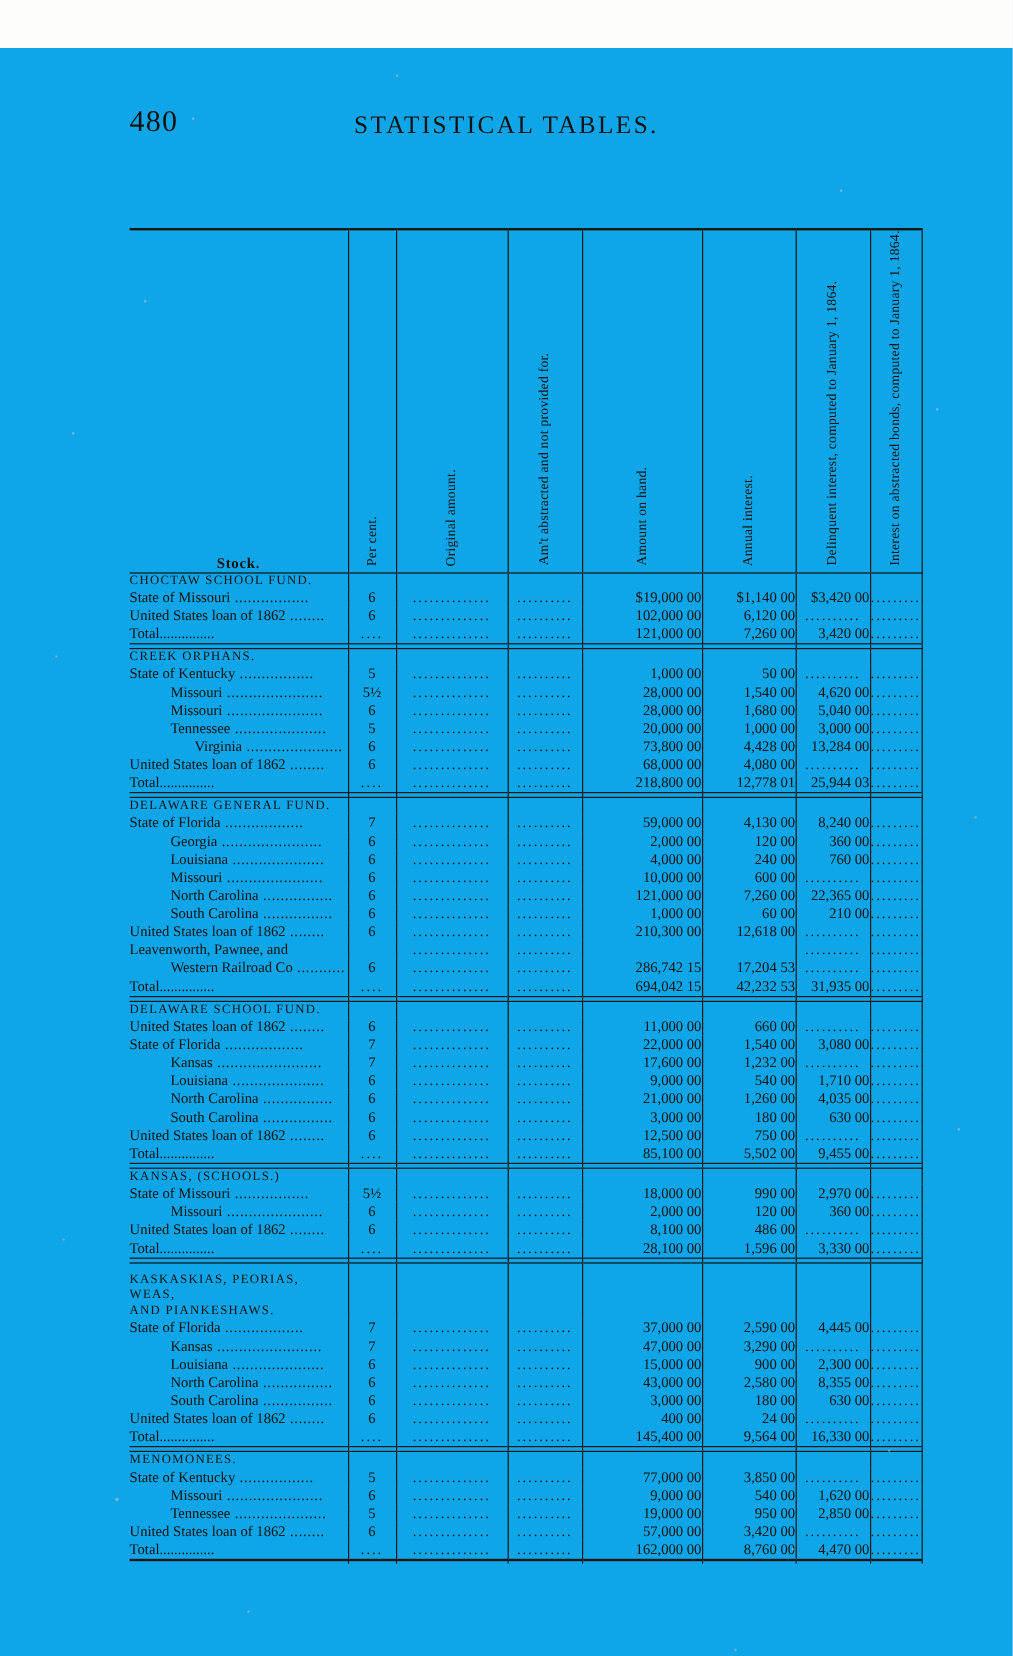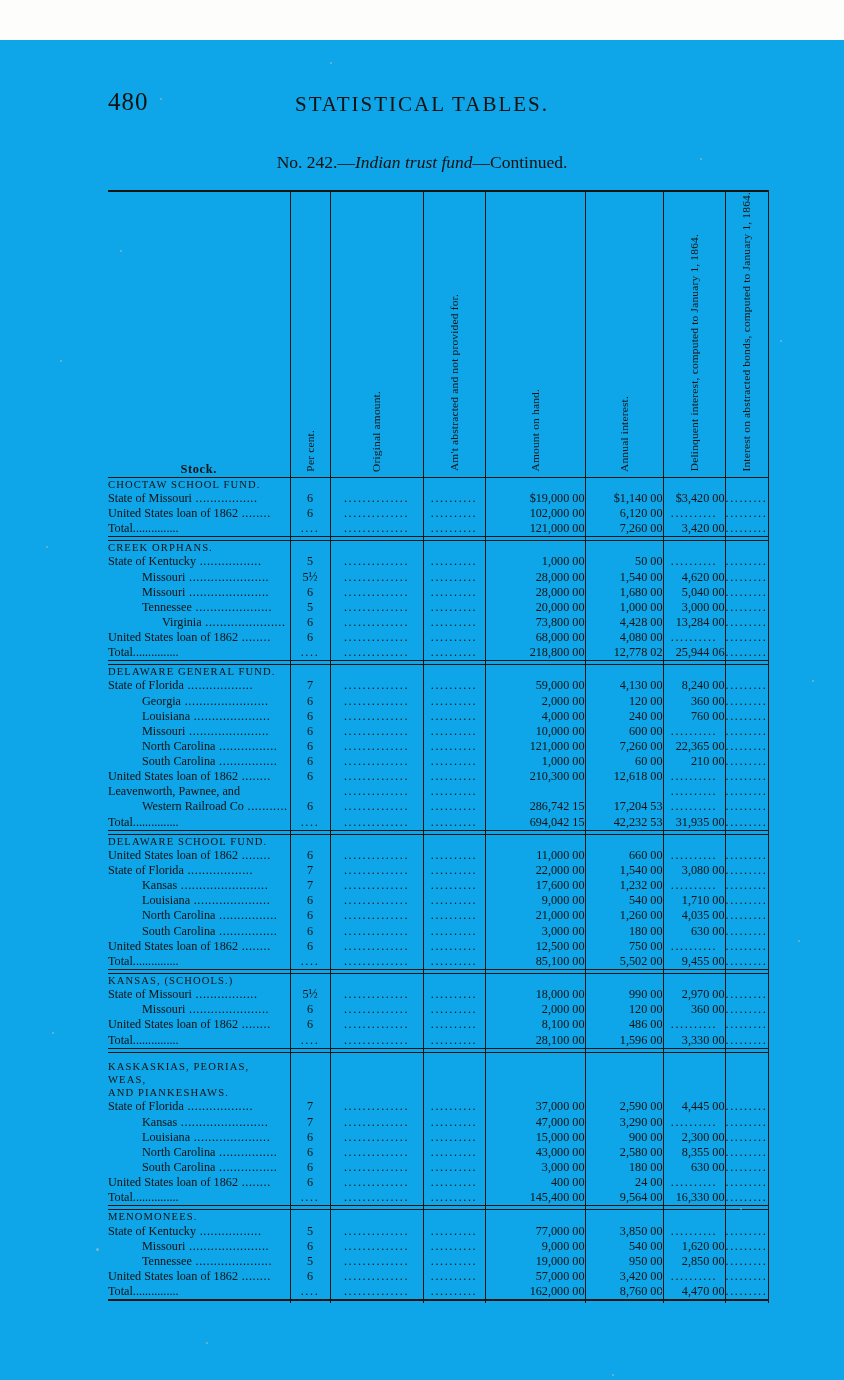--- a/index.html
+++ b/index.html
@@ -170,23 +170,20 @@
     padding: 0;
   }
 </style>
 </head>
 <body>
 
 <div class="page">
 
   <div class="folio">480</div>
   <div class="running-head">STATISTICAL TABLES.</div>
-  <div class="caption">
-    <span>No. 242.—</span><span class="ital">Indian trust fund</span><span>—Continued.</span>
-  </div>
 
   <div class="table-wrap">
     <table class="tbl">
       <colgroup>
         <col class="c-stock">
           <col class="c-pct">
           <col class="c-orig">
           <col class="c-abs">
         <col class="c-hand">
           <col class="c-ann">
@@ -339,22 +336,22 @@
             <td class="num vline">4,080 00</td>
             <td class="dots vline">..........</td>
             <td class="dots vline vline-r">..........</td>
           </tr>
           <tr class="row total">
             <td class="total-label">Total...............</td>
             <td class="dots vline">....</td>
             <td class="dots vline">..............</td>
             <td class="dots vline">..........</td>
             <td class="num vline">218,800 00</td>
-            <td class="num vline">12,778 02</td>
-            <td class="num vline">25,944 06</td>
+            <td class="num vline">12,778 01</td>
+            <td class="num vline">25,944 03</td>
             <td class="dots vline vline-r">..........</td>
           </tr>
           <tr class="dbl-rule">
             <td></td>
             <td class="vline"></td>
             <td class="vline"></td>
             <td class="vline"></td>
             <td class="vline"></td>
             <td class="vline"></td>
             <td class="vline"></td>

